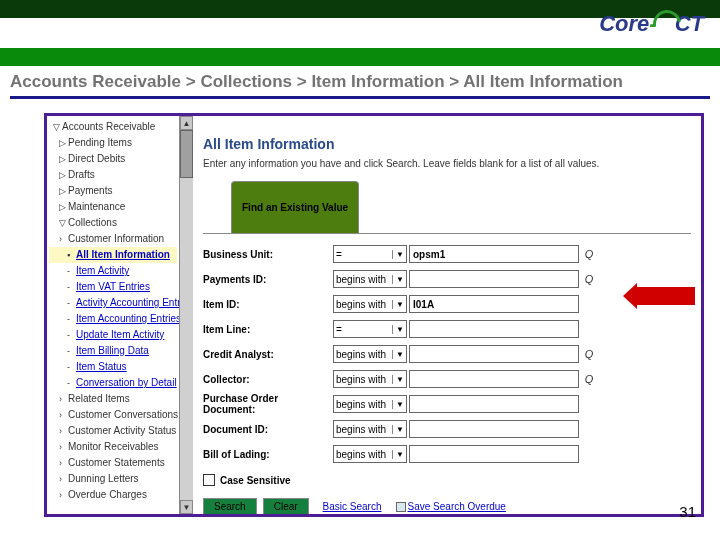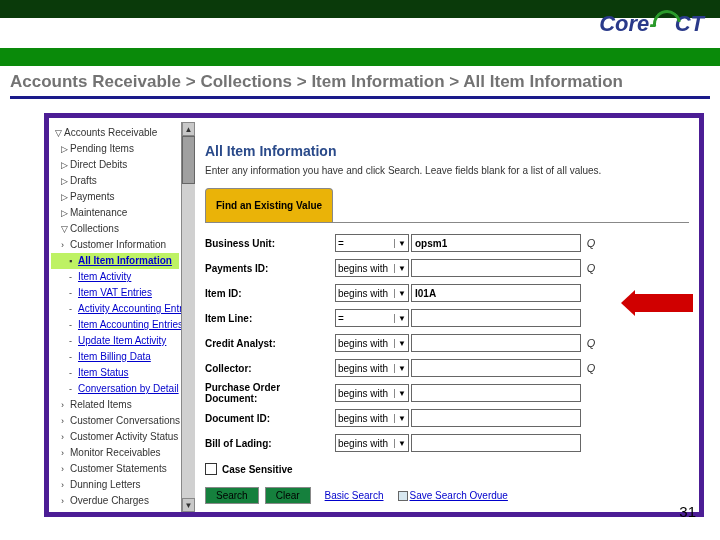--- a/index.html
+++ b/index.html
@@ -5,37 +5,37 @@
   * { box-sizing: border-box; margin: 0; padding: 0; }
   body { font-family: Arial, sans-serif; font-size: 11px; background: #fff; width: 720px; height: 540px; position: relative; overflow: hidden; }
   .header-bar { height: 18px; background: #0a3a0a; }
   .logo-area { position: absolute; top: 6px; right: 16px; height: 36px; display: flex; align-items: center; }
   .logo { font-size: 22px; font-weight: bold; color: #2a3a8a; font-style: italic; }
   .logo .dash { color: #2a9a2a; }
   .logo-swoosh { width: 28px; height: 28px; border: 3px solid #2a9a2a; border-radius: 50%; border-right-color: transparent; border-bottom-color: transparent; margin-left: -4px; transform: rotate(35deg); }
   .green-bar { height: 18px; background: #0a8a0a; margin-top: 30px; }
   .breadcrumb-wrap { padding: 6px 10px; }
   .breadcrumb { font-size: 17px; font-weight: bold; color: #737373; border-bottom: 3px solid #1a1a8a; padding-bottom: 4px; }
-  .content { display: flex; margin: 8px 16px 0 44px; height: 404px; border: 5px solid #4c1d95; background: #fff; align-items: flex-end; }
+  .content { display: flex; margin: 8px 16px 0 44px; height: 404px; border: 3px solid #4c1d95; background: #fff; }
   .sidebar { width: 146px; background: #fff; font-size: 10px; display: flex; }
   .nav { flex: 1; padding: 3px 2px; overflow: hidden; }
   .nav-item { padding: 1px 0 1px 4px; color: #333; white-space: nowrap; cursor: pointer; line-height: 13px; }
   .nav-item.link { color: #0000cc; text-decoration: underline; }
-  .nav-item.selected { background: #bef264; color: #0000cc; text-decoration: underline; font-weight: bold; }
+  .nav-item.selected { background: #fef9c3; color: #0000cc; text-decoration: underline; font-weight: bold; }
   .nav-item .exp { display: inline-block; width: 9px; color: #333; font-size: 9px; }
   .nav-sub { padding-left: 10px; }
   .nav-sub2 { padding-left: 18px; }
   .scrollbar { width: 14px; background: #d0d0d0; display: flex; flex-direction: column; border-left: 1px solid #888; }
   .sb-btn { height: 14px; background: #c8c8c8; border: 1px solid #888; display: flex; align-items: center; justify-content: center; font-size: 8px; color: #333; }
   .sb-thumb { height: 48px; background: #a0a0a0; border: 1px solid #666; }
   .sb-track { flex: 1; }
   .main { flex: 1; padding: 8px 10px; position: relative; overflow: hidden; }
   .page-title { color: #2a4a8a; font-size: 14px; font-weight: bold; margin-bottom: 6px; margin-top: 12px; }
   .page-desc { font-size: 10px; color: #333; margin-bottom: 12px; }
-  .tab { display: inline-block; border: 1px solid #888; border-bottom: none; padding: 11px 10px; font-size: 10px; font-weight: bold; border-radius: 4px 4px 0 0; background: #eab308; }
+  .tab { display: inline-block; border: 1px solid #888; border-bottom: none; padding: 20px 10px; font-size: 10px; font-weight: bold; border-radius: 4px 4px 0 0; background: #4d7c0f; margin-left: 28px; }
   .form { border-top: 1px solid #888; padding-top: 10px; }
   .row { display: flex; align-items: center; margin-bottom: 5px; height: 20px; }
   .lbl { width: 130px; font-size: 10px; font-weight: bold; color: #000; }
   .op { width: 74px; height: 18px; font-size: 10px; border: 1px solid #666; background: #fff; padding: 0 2px; display: flex; align-items: center; justify-content: space-between; margin-right: 2px; }
   .op .arr { font-size: 8px; border-left: 1px solid #888; padding-left: 3px; }
   .val { flex: 1; max-width: 170px; height: 18px; border: 1px solid #666; font-size: 10px; padding: 0 3px; font-weight: bold; }
   .lookup { width: 14px; height: 14px; margin-left: 3px; font-size: 11px; font-style: italic; color: #333; display: flex; align-items: center; justify-content: center; cursor: pointer; }
   .arrow-callout { position: absolute; width: 58px; height: 18px; background: #d00000; right: 6px; top: 171px; }
   .arrow-callout::before { content: ""; position: absolute; left: -14px; top: -4px; border-right: 14px solid #d00000; border-top: 13px solid transparent; border-bottom: 13px solid transparent; }
   .chk-row { margin: 10px 0 12px 0; display: flex; align-items: center; font-size: 10px; font-weight: bold; }

